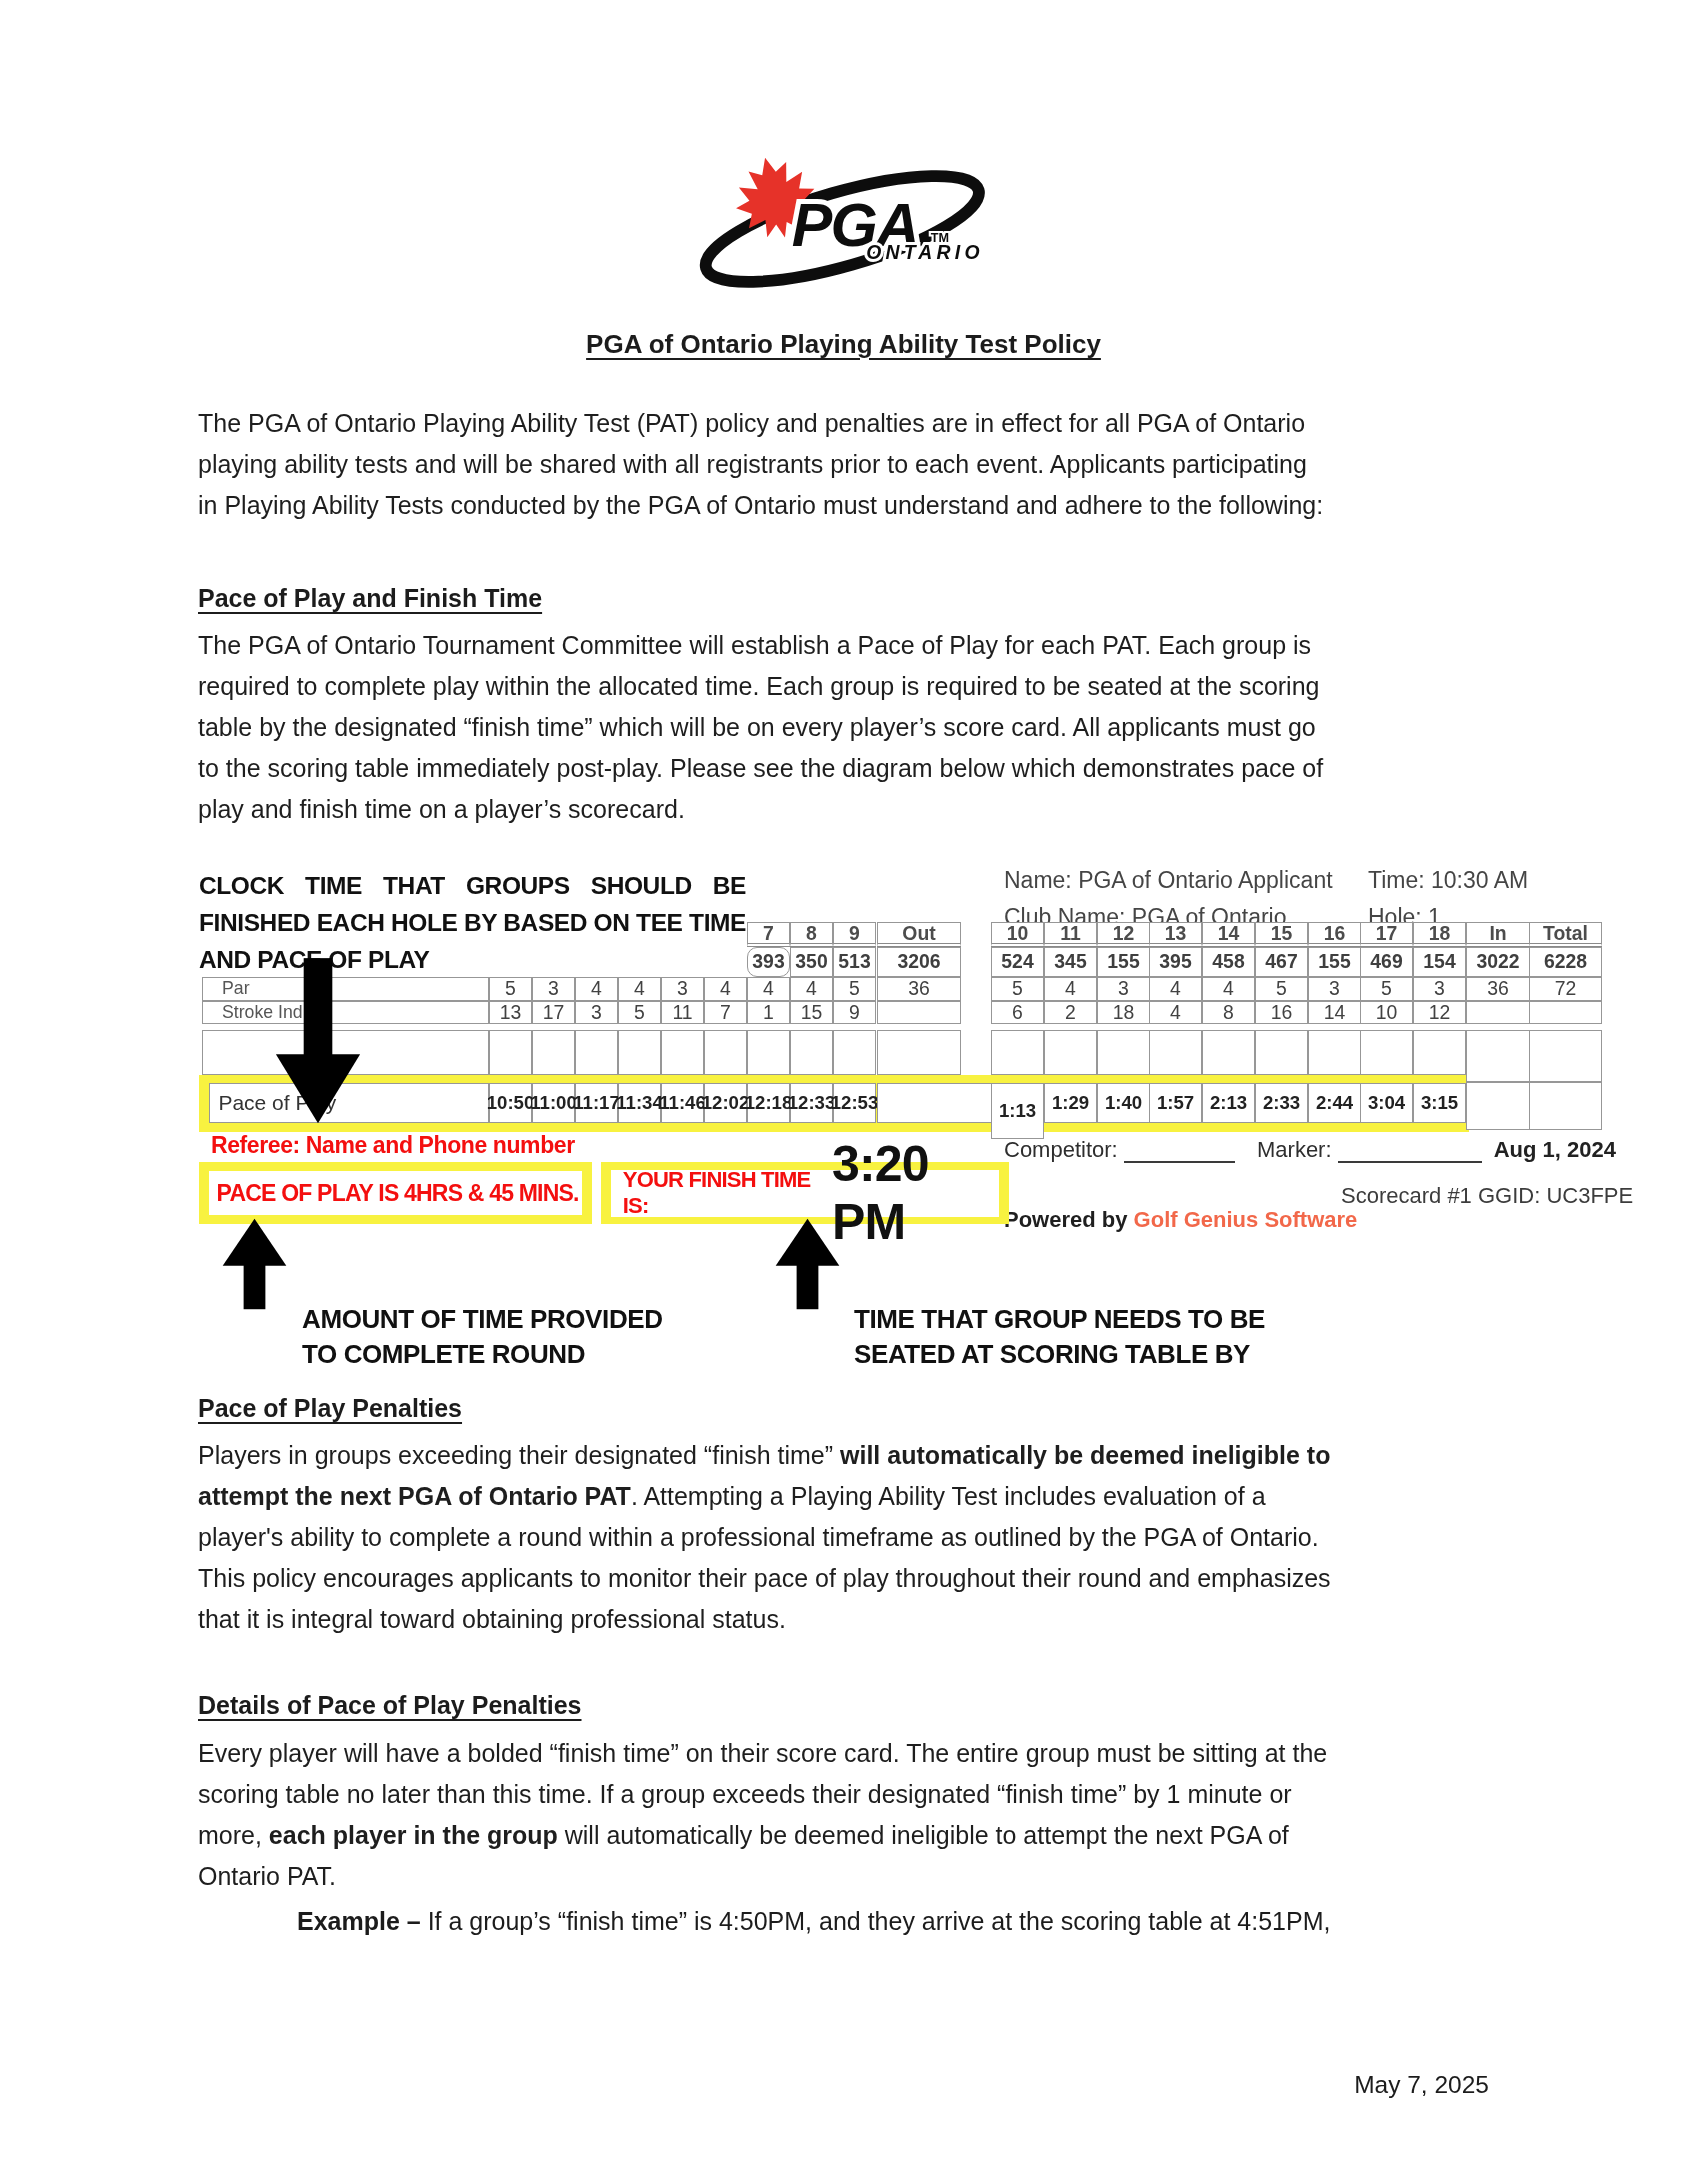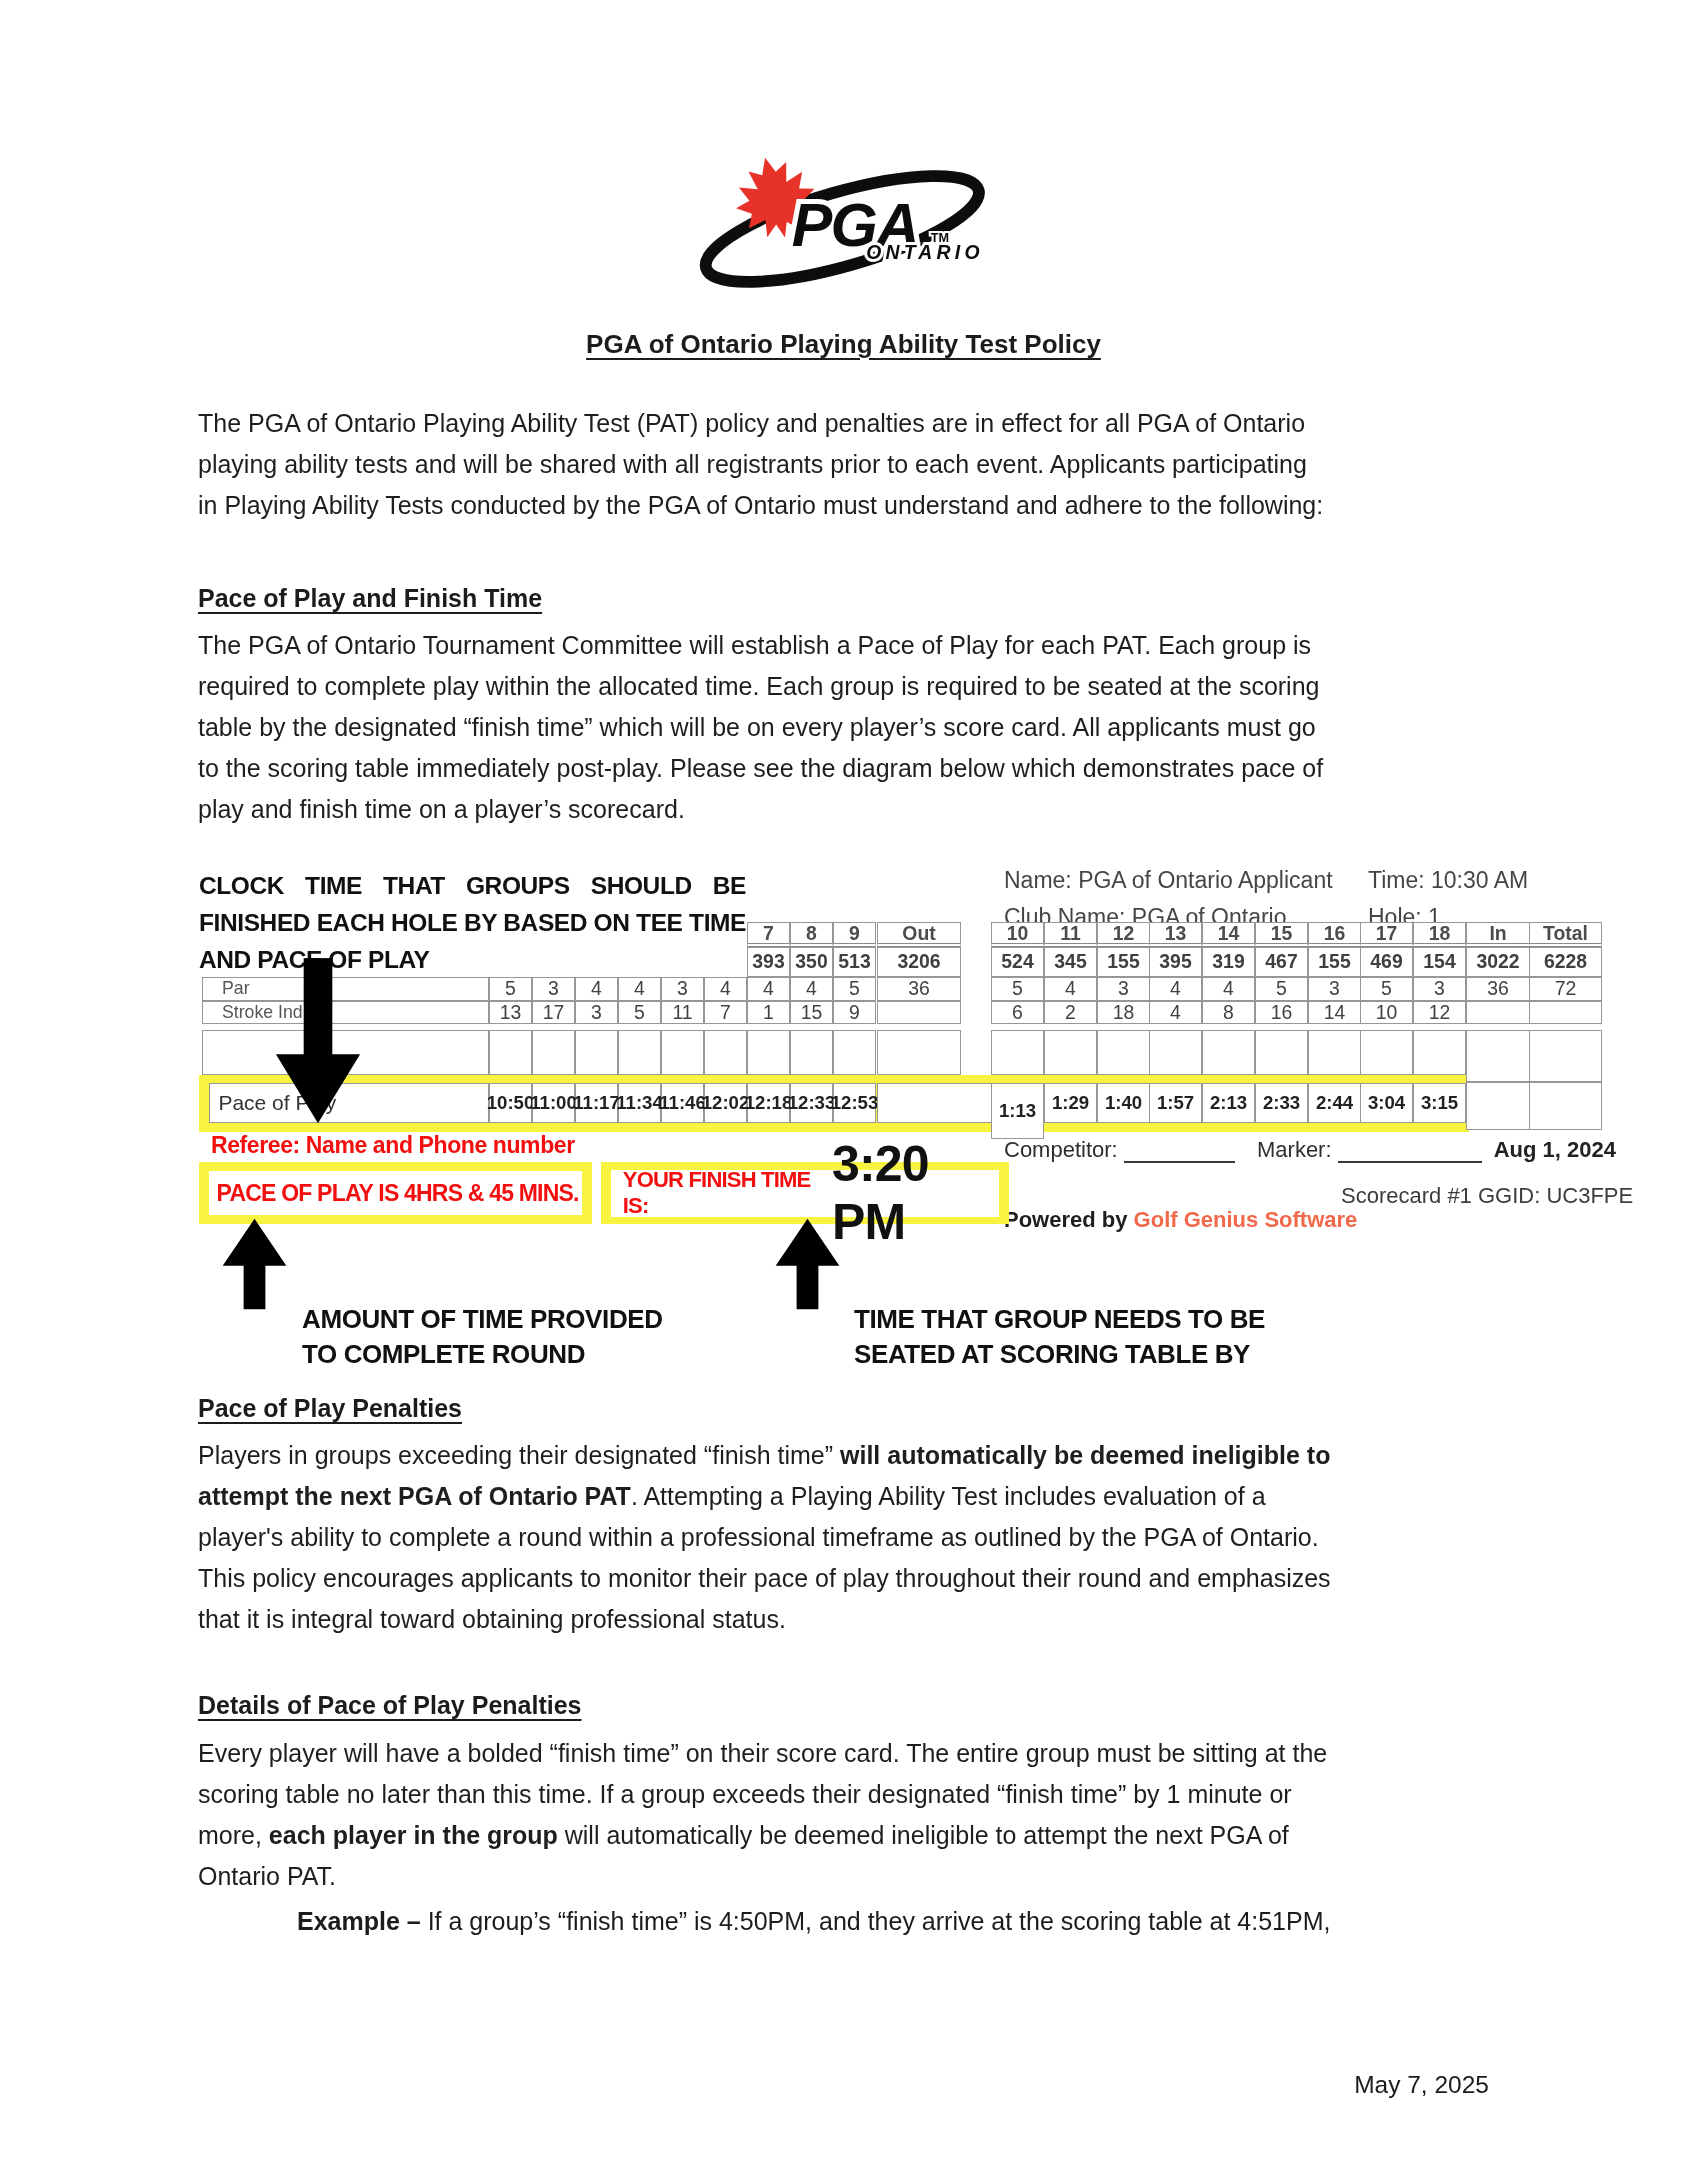--- a/index.html
+++ b/index.html
@@ -112,21 +112,21 @@
   <div class="sc-head-txt" style="left:1368px;top:867px;">Time: 10:30 AM</div>
   <div class="sc-head-txt" style="left:1004px;top:904px;">Club Name: PGA of Ontario</div>
   <div class="sc-head-txt" style="left:1368px;top:904px;">Hole: 1</div>
 
   <div id="sc-band"></div>
   <div id="sc-grid">
       <div class="sc-cell sc-hdr" style="left: 747px; top: 922px; width: 43px; height: 25px;">7</div>
       <div class="sc-cell sc-hdr" style="left: 790px; top: 922px; width: 43px; height: 25px;">8</div>
       <div class="sc-cell sc-hdr" style="left: 833px; top: 922px; width: 43px; height: 25px;">9</div>
       <div class="sc-cell sc-hdr" style="left: 877px; top: 922px; width: 84px; height: 25px;">Out</div>
-      <div class="sc-cell sc-yard" style="left: 747px; top: 947px; width: 43px; height: 29.5px;">393</div>
+      <div class="sc-cell sc-yard" style="left: 747px; top: 947px; width: 43px; height: 29.5px; border-radius: 10px;">393</div>
       <div class="sc-cell sc-yard" style="left: 790px; top: 947px; width: 43px; height: 29.5px;">350</div>
       <div class="sc-cell sc-yard" style="left: 833px; top: 947px; width: 43px; height: 29.5px;">513</div>
       <div class="sc-cell sc-yard" style="left: 877px; top: 947px; width: 84px; height: 29.5px;">3206</div>
       <div class="sc-cell sc-lab" style="left: 202px; top: 977px; width: 287px; height: 23.6px;">Par</div>
       <div class="sc-cell" style="left: 489px; top: 977px; width: 43px; height: 23.6px;">5</div>
       <div class="sc-cell" style="left: 532px; top: 977px; width: 43px; height: 23.6px;">3</div>
       <div class="sc-cell" style="left: 575px; top: 977px; width: 43px; height: 23.6px;">4</div>
       <div class="sc-cell" style="left: 618px; top: 977px; width: 43px; height: 23.6px;">4</div>
       <div class="sc-cell" style="left: 661px; top: 977px; width: 43px; height: 23.6px;">3</div>
       <div class="sc-cell" style="left: 704px; top: 977px; width: 43px; height: 23.6px;">4</div>
@@ -164,21 +164,21 @@
       <div class="sc-cell sc-hdr" style="left: 1255px; top: 922px; width: 53px; height: 25px;">15</div>
       <div class="sc-cell sc-hdr" style="left: 1308px; top: 922px; width: 53px; height: 25px;">16</div>
       <div class="sc-cell sc-hdr" style="left: 1360px; top: 922px; width: 53px; height: 25px;">17</div>
       <div class="sc-cell sc-hdr" style="left: 1413px; top: 922px; width: 53px; height: 25px;">18</div>
       <div class="sc-cell sc-hdr" style="left: 1466px; top: 922px; width: 64px; height: 25px;">In</div>
       <div class="sc-cell sc-hdr" style="left: 1529px; top: 922px; width: 73px; height: 25px;">Total</div>
       <div class="sc-cell sc-yard" style="left: 991px; top: 947px; width: 53px; height: 29.5px;">524</div>
       <div class="sc-cell sc-yard" style="left: 1044px; top: 947px; width: 53px; height: 29.5px;">345</div>
       <div class="sc-cell sc-yard" style="left: 1097px; top: 947px; width: 53px; height: 29.5px;">155</div>
       <div class="sc-cell sc-yard" style="left: 1149px; top: 947px; width: 53px; height: 29.5px;">395</div>
-      <div class="sc-cell sc-yard" style="left: 1202px; top: 947px; width: 53px; height: 29.5px;">319</div>
+      <div class="sc-cell sc-yard" style="left: 1202px; top: 947px; width: 53px; height: 29.5px;">458</div>
       <div class="sc-cell sc-yard" style="left: 1255px; top: 947px; width: 53px; height: 29.5px;">467</div>
       <div class="sc-cell sc-yard" style="left: 1308px; top: 947px; width: 53px; height: 29.5px;">155</div>
       <div class="sc-cell sc-yard" style="left: 1360px; top: 947px; width: 53px; height: 29.5px;">469</div>
       <div class="sc-cell sc-yard" style="left: 1413px; top: 947px; width: 53px; height: 29.5px;">154</div>
       <div class="sc-cell sc-yard" style="left: 1466px; top: 947px; width: 64px; height: 29.5px;">3022</div>
       <div class="sc-cell sc-yard" style="left: 1529px; top: 947px; width: 73px; height: 29.5px;">6228</div>
       <div class="sc-cell" style="left: 991px; top: 977px; width: 53px; height: 23.6px;">5</div>
       <div class="sc-cell" style="left: 1044px; top: 977px; width: 53px; height: 23.6px;">4</div>
       <div class="sc-cell" style="left: 1097px; top: 977px; width: 53px; height: 23.6px;">3</div>
       <div class="sc-cell" style="left: 1149px; top: 977px; width: 53px; height: 23.6px;">4</div>

